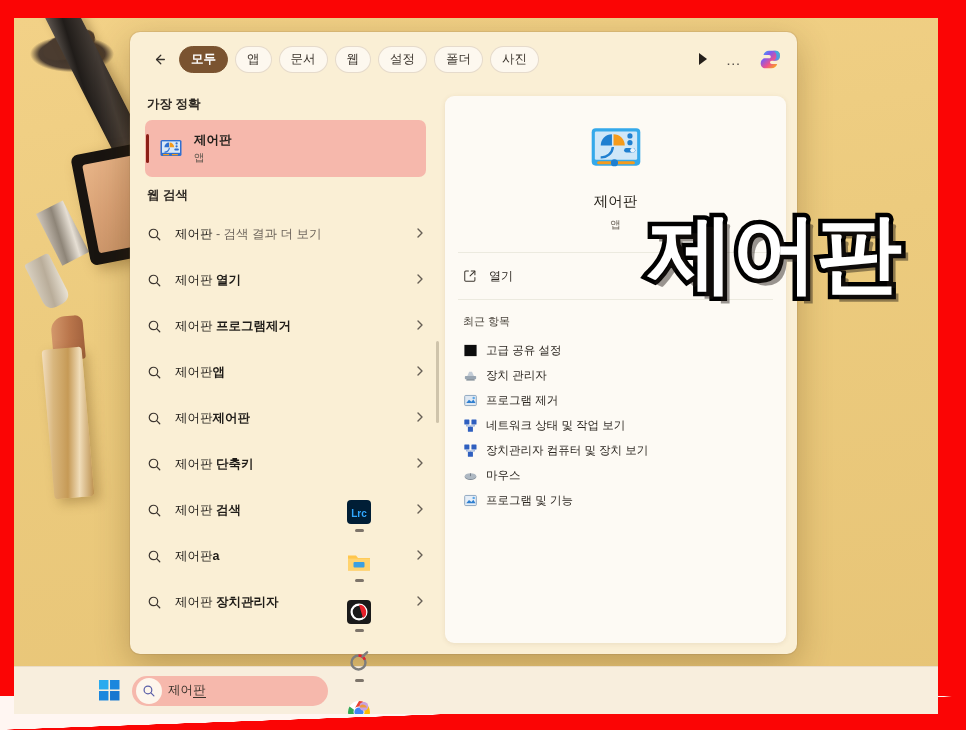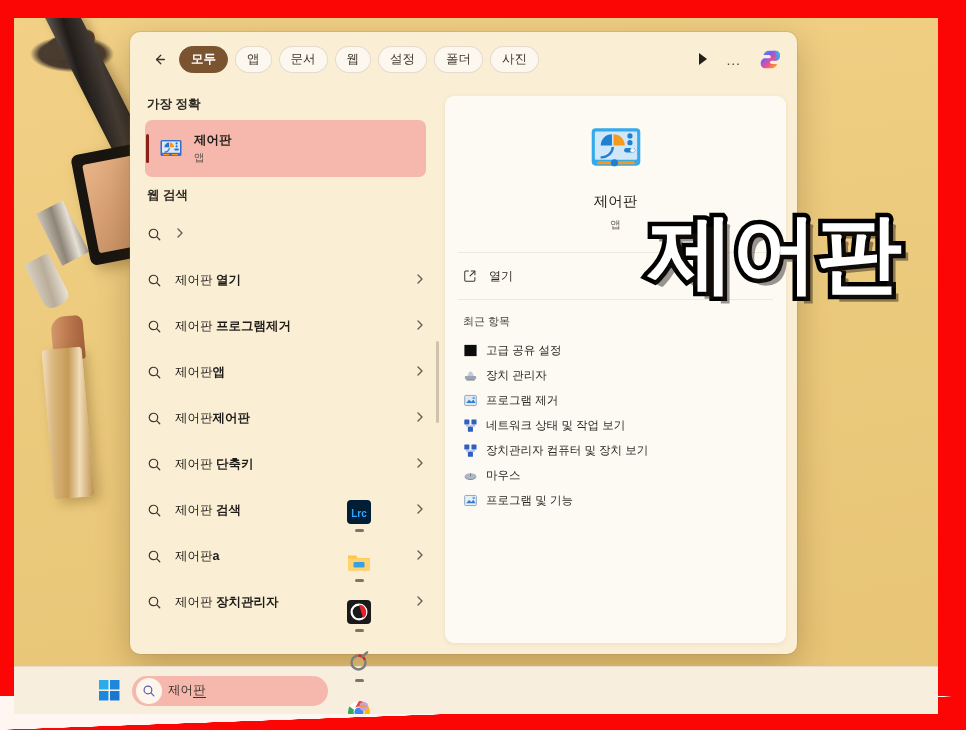--- a/index.html
+++ b/index.html
@@ -358,20 +358,21 @@
 
         <div class="section-label">웹 검색</div>
 
         <div id="web-list">
 
           <div class="web-item">
               <span class="mag"><svg width="15" height="15" viewBox="0 0 16 16" fill="none">
   <circle cx="6.9" cy="6.9" r="4.5" stroke="#3c3630" stroke-width="1.3"></circle>
   <path d="M10.3 10.3l3.3 3.3" stroke="#3c3630" stroke-width="1.3" stroke-linecap="round"></path>
                 </svg></span>
+              <span class="label">제어판<span class="dim"> - 검색 결과 더 보기</span></span>
               <span class="chev"><svg width="10" height="12" viewBox="0 0 10 12" fill="none">
   <path d="M3 2l4 4-4 4" stroke="#4d473f" stroke-width="1.4" stroke-linecap="round" stroke-linejoin="round"></path>
                 </svg></span>
             </div>
             <div class="web-item">
               <span class="mag"><svg width="15" height="15" viewBox="0 0 16 16" fill="none">
   <circle cx="6.9" cy="6.9" r="4.5" stroke="#3c3630" stroke-width="1.3"></circle>
   <path d="M10.3 10.3l3.3 3.3" stroke="#3c3630" stroke-width="1.3" stroke-linecap="round"></path>
                 </svg></span>
               <span class="label">제어판 <b>열기</b></span>

